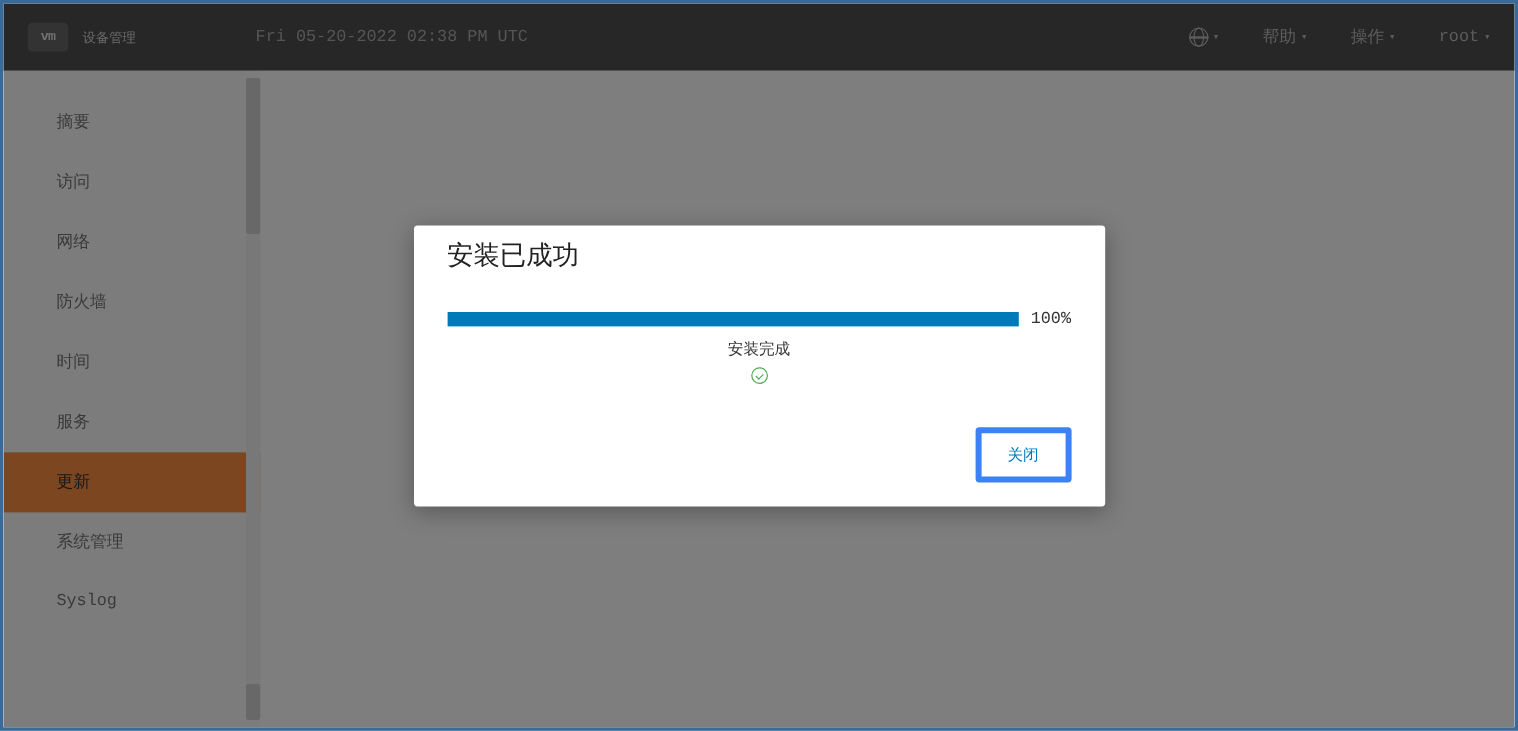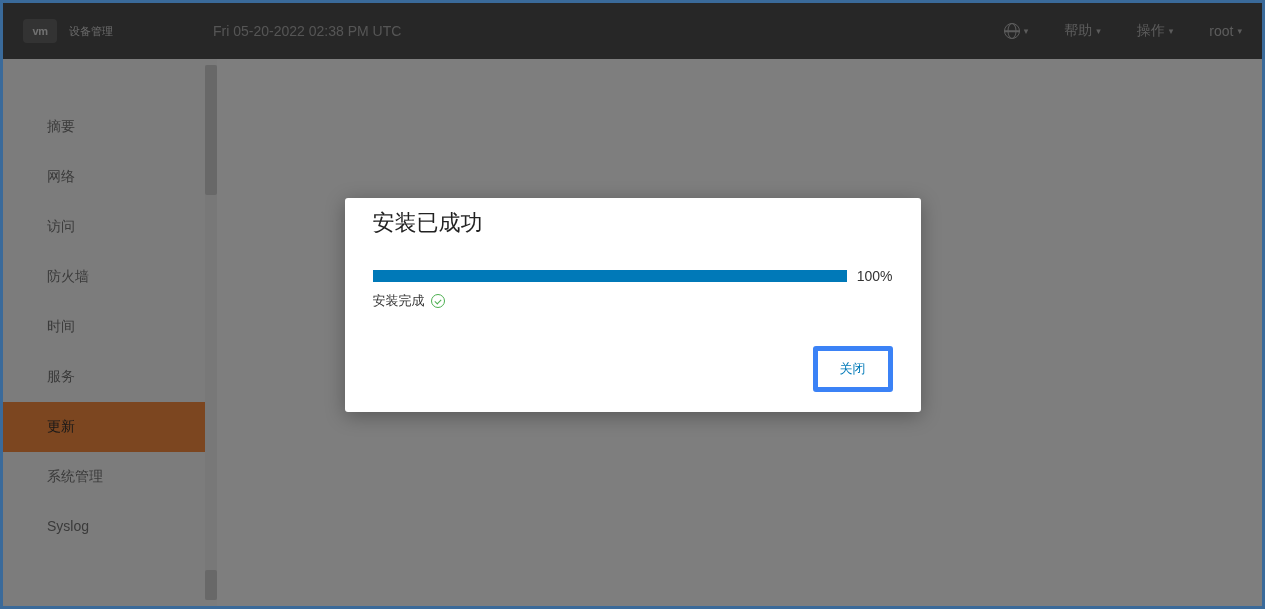--- a/index.html
+++ b/index.html
@@ -1,15 +1,15 @@
 <!DOCTYPE html>
 <html><head>
   <meta charset="utf-8">
   <style>
-    * { margin: 0; padding: 0; box-sizing: border-box; }
+    * { margin: 0; padding: 0; box-sizing: border-box; font-family: Liberation Mono, monospace; }
     body {
       font-family: -apple-system, BlinkMacSystemFont, "Segoe UI", Arial, sans-serif;
       width: 1265px;
       height: 609px;
       overflow: hidden;
       border: 3px solid #3a6a9a;
       position: relative;
       background: #fff;
     }
     .header {
@@ -84,21 +84,21 @@
       display: flex;
       height: calc(100% - 56px);
       background: #fafafa;
     }
     .sidebar {
       width: 214px;
       background: #fafafa;
       overflow-y: auto;
       position: relative;
     }
-    .sidebar-inner { padding-top: 18px; margin-top: 25px; }
+    .sidebar-inner { padding-top: 18px; }
     .sidebar-item {
       padding: 16px 0 16px 44px;
       font-size: 14px;
       color: #555;
       cursor: pointer;
     }
     .sidebar-item.active {
       background: #f97316;
       color: #000;
     }
@@ -160,20 +160,21 @@
       background: #0079b8;
     }
     .progress-pct { font-size: 14px; color: #333; }
     .status-row {
       display: flex;
       align-items: center;
       gap: 6px;
       font-size: 13px;
       color: #333;
       margin-bottom: 36px;
+      flex-direction: column;
     }
     .check-icon {
       width: 14px;
       height: 14px;
       border: 1.5px solid #4caf50;
       border-radius: 50%;
       position: relative;
     }
     .check-icon::after {
       content: '';
@@ -224,22 +225,22 @@
       <span>root</span>
       <span class="chevron">▾</span>
     </div>
   </div>
 </div>
 
 <div class="body-container">
   <div class="sidebar">
     <div class="sidebar-inner">
       <div class="sidebar-item">摘要</div>
+      <div class="sidebar-item">访问</div>
       <div class="sidebar-item">网络</div>
-      <div class="sidebar-item">访问</div>
       <div class="sidebar-item">防火墙</div>
       <div class="sidebar-item">时间</div>
       <div class="sidebar-item">服务</div>
       <div class="sidebar-item active">更新</div>
       <div class="sidebar-item">系统管理</div>
       <div class="sidebar-item">Syslog</div>
     </div>
     <div class="sidebar-scrollbar">
       <div class="sidebar-scrollbar-thumb-top"></div>
       <div class="sidebar-scrollbar-thumb-bottom"></div>

